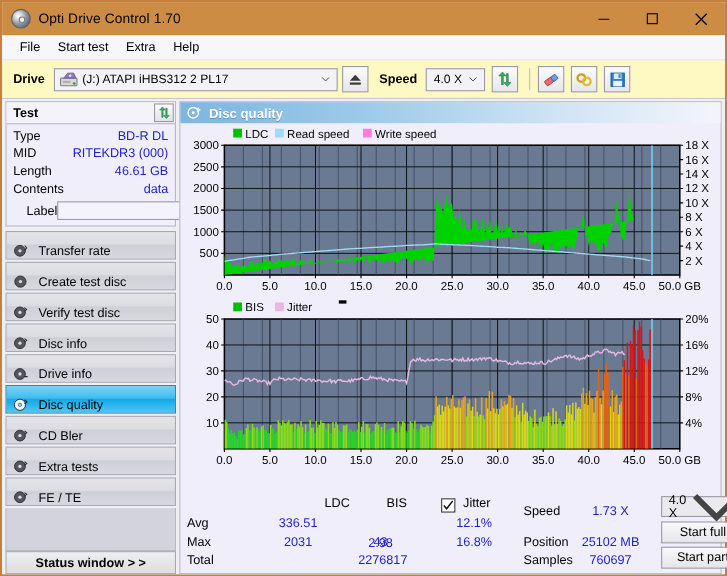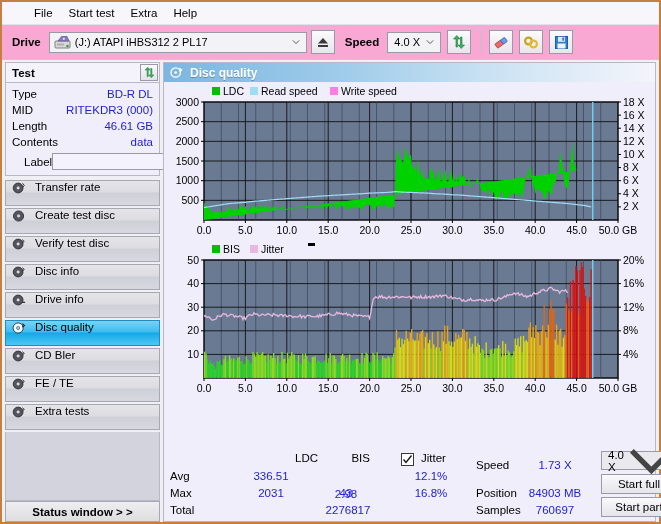--- a/index.html
+++ b/index.html
@@ -58,33 +58,33 @@
     width: 44px; height: 30px;
     display: flex; align-items: center; justify-content: center;
     color: #000; font-size: 13px;
   }
   .win-btn svg { display:block; }
   
   .menubar {
     height: 22px;
     background: #f7f7fb;
     display: flex; align-items: center;
-    padding-left: 24px;
+    padding-left: 8px;
     flex: 0 0 auto;
     border-bottom: 1px solid #e2e2ea;
   }
   .menu-item {
     padding: 2px 8px;
     font-size: 11.5px;
     color: #000;
   }
   
   .toolbar {
     height: 34px;
-    background: #f9a8d4;
+    background: #fef9c3;
     display: flex; align-items: center;
     padding: 0 6px;
     flex: 0 0 auto;
     border-bottom: 1px solid #c8c8d0;
   }
   .tb-label {
     font-weight: bold; font-size: 11.5px;
     margin: 0 8px 0 4px; color:#000;
   }
   .combo {
@@ -184,21 +184,21 @@
     background: linear-gradient(#fbfbfd,#e2e2e8);
     display:flex;align-items:center;justify-content:center;
     box-sizing: border-box;
   }
   .nav-list { margin-top: 4px; }
   .nav-item {
     height: 26px;
     margin-bottom: 2px;
     border: 1px solid #a8a8b4;
     background: linear-gradient(#e4e4e8 0%, #dcdce2 45%, #cfcfd7 50%, #d8d8e0 100%);
-    display: flex; align-items: flex-start;
+    display: flex; align-items: flex-end;
     box-sizing: border-box;
     font-size: 11.5px;
     color: #000;
     padding-left: 6px;
   }
   .nav-item.active {
     background: linear-gradient(#7ad2f5 0%, #3fbdf0 45%, #14a9e8 50%, #4fc6f4 100%);
     border-color: #1b8fc4;
     color: #000;
   }
@@ -294,20 +294,42 @@
   .sb-pct { width: 58px; }
   .sb-time { width: 124px; justify-content: flex-end; border-right: none; }
   .grip { width: 14px; display:flex;align-items:flex-end;justify-content:center;padding-bottom:2px;}
   svg.ico { display:block; }
 </style>
 </head>
 <body>
 
 <div class="app-window">
 
+  <div class="titlebar">
+    <div class="title-icon"></div>
+    <span class="title-text">Opti Drive Control 1.70</span>
+    <div class="win-buttons">
+      <div class="win-btn">
+        <svg class="ico" width="12" height="12" viewBox="0 0 12 12">
+            <line x1="1" y1="6.5" x2="11" y2="6.5" stroke="#000" stroke-width="1"></line>
+          </svg>
+      </div>
+      <div class="win-btn">
+        <svg class="ico" width="12" height="12" viewBox="0 0 12 12">
+            <rect x="1.5" y="1.5" width="9" height="9" fill="none" stroke="#000" stroke-width="1"></rect>
+          </svg>
+      </div>
+      <div class="win-btn">
+        <svg class="ico" width="13" height="13" viewBox="0 0 13 13">
+            <line x1="1.5" y1="1.5" x2="11.5" y2="11.5" stroke="#000" stroke-width="1.2"></line>
+            <line x1="11.5" y1="1.5" x2="1.5" y2="11.5" stroke="#000" stroke-width="1.2"></line>
+          </svg>
+      </div>
+    </div>
+  </div>
 
   <div class="menubar">
     <div class="menu-item">File</div>
     <div class="menu-item">Start test</div>
     <div class="menu-item">Extra</div>
     <div class="menu-item">Help</div>
   </div>
 
   <div class="toolbar">
     <span class="tb-label">Drive</span>
@@ -486,31 +508,31 @@
           <span>CD Bler</span>
         </div>
         <div class="nav-item">
           <span class="nav-ico">
             <svg class="ico" width="14" height="14" viewBox="0 0 16 16">
                 <circle cx="7" cy="8" r="5.6" fill="#55555e" stroke="#2e2e34"></circle>
                 <circle cx="7" cy="8" r="1.7" fill="#dcdce2"></circle>
                 <path d="M11.8 3.2 l2.3 1.8 -2.3 1.8" fill="none" stroke="#2e2e34" stroke-width="1.1"></path>
               </svg>
           </span>
-          <span>FE / TE</span>
+          <span>Extra tests</span>
         </div>
         <div class="nav-item">
           <span class="nav-ico">
             <svg class="ico" width="14" height="14" viewBox="0 0 16 16">
                 <circle cx="7" cy="8" r="5.6" fill="#55555e" stroke="#2e2e34"></circle>
                 <circle cx="7" cy="8" r="1.7" fill="#dcdce2"></circle>
                 <path d="M11.8 3.2 l2.3 1.8 -2.3 1.8" fill="none" stroke="#2e2e34" stroke-width="1.1"></path>
               </svg>
           </span>
-          <span>Extra tests</span>
+          <span>FE / TE</span>
         </div>
       </div>
 
       <div class="nav-spacer"></div>
       <div class="status-btn">Status window &gt; &gt;</div>
     </div>
 
     <div class="main-panel">
       <div class="main-hdr">
         <span>
@@ -1035,21 +1057,21 @@
               <polyline points="1.5,5.5 4,8.5 9.5,1.5" fill="none" stroke="#111" stroke-width="1.3"></polyline>
             </svg>
         </div>
         <span class="lbl" style="left:257px;top:3px;">Jitter</span>
         <span class="val" style="left:232px;top:21px;width:70px;">12.1%</span>
         <span class="val" style="left:232px;top:38px;width:70px;">16.8%</span>
 
         <span class="lbl" style="left:312px;top:10px;">Speed</span>
         <span class="val" style="left:352px;top:10px;width:78px;">1.73 X</span>
         <span class="lbl" style="left:312px;top:38px;">Position</span>
-        <span class="val" style="left:352px;top:38px;width:78px;">84903 MB</span>
+        <span class="val" style="left:352px;top:38px;width:78px;">25102 MB</span>
         <span class="lbl" style="left:312px;top:55px;">Samples</span>
         <span class="val" style="left:352px;top:55px;width:78px;">760697</span>
 
         <div class="scombo" style="left:437px;top:2px;width:76px;height:19px;">
           <span>4.0 X</span>
           <svg class="chev" viewBox="0 0 10 6">
               <polyline points="1,1 5,5 9,1" fill="none" stroke="#444" stroke-width="1.1"></polyline>
             </svg>
         </div>
         <div class="sbtn" style="left:437px;top:25px;width:76px;height:20px;">Start full</div>

